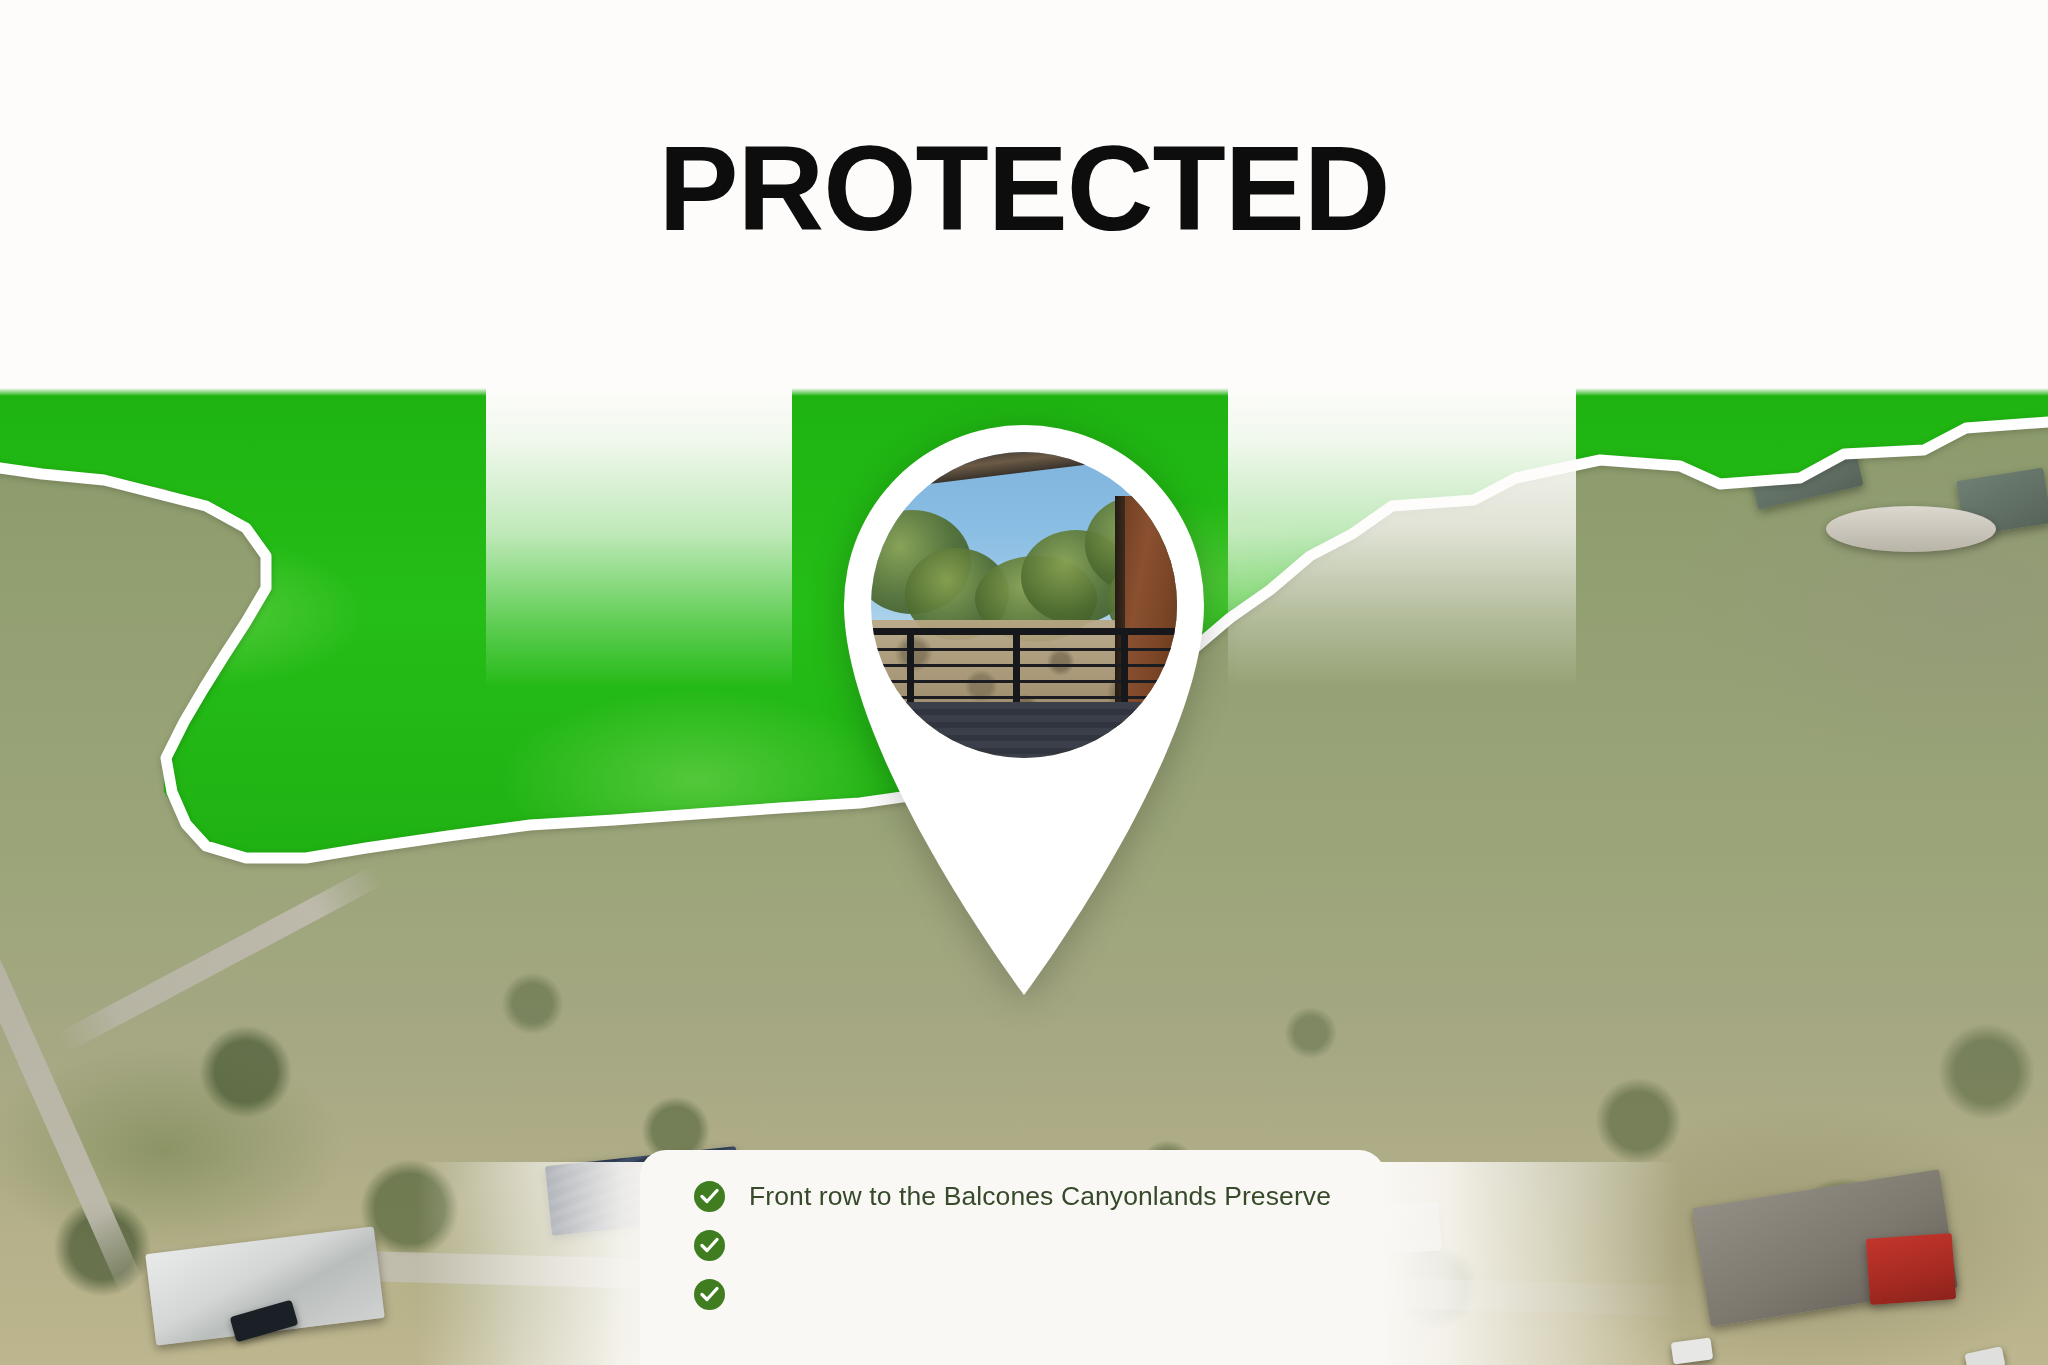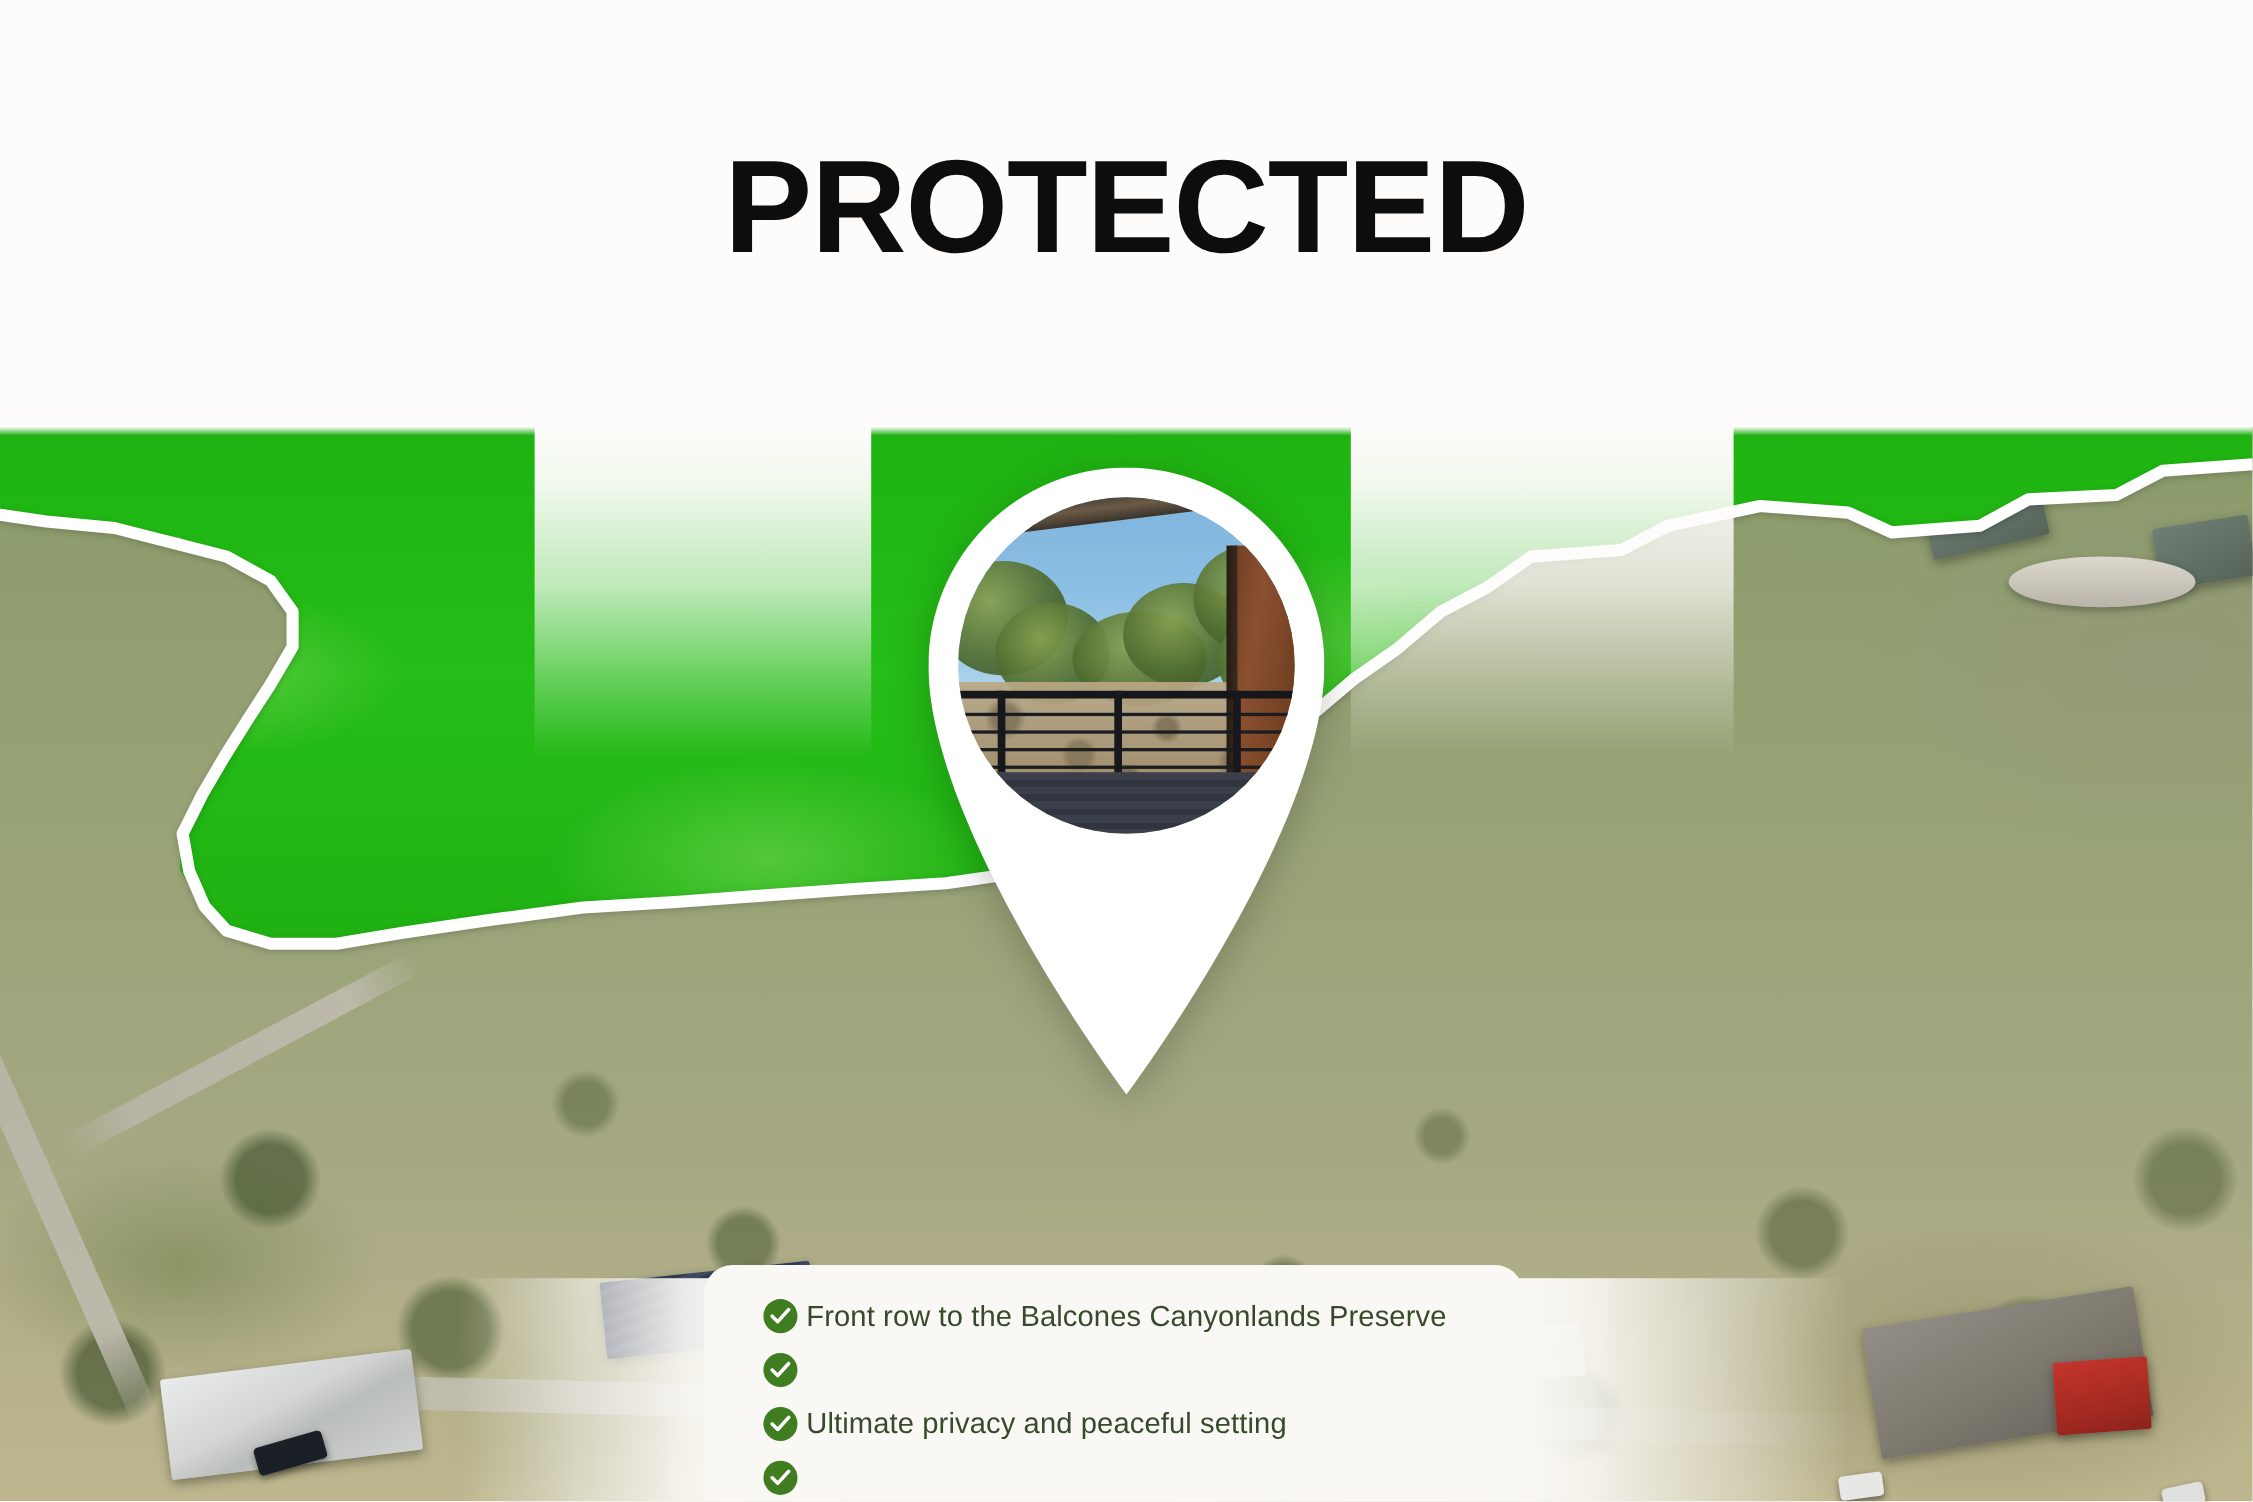--- a/index.html
+++ b/index.html
@@ -288,21 +288,21 @@
     background: #faf8f4;
     border-top-left-radius: 26px;
     border-top-right-radius: 26px;
     z-index: 50;
     padding: 22px 0 0 0;
     box-sizing: border-box;
   }
   .feat-row {
     display: flex;
     align-items: center;
-    gap: 8px;
+    gap: 24px;
     height: 49px;
     padding-left: 54px;
   }
   .check {
     flex: 0 0 auto;
     width: 31px;
     height: 31px;
     border-radius: 50%;
     background: #3f7d20;
     position: relative;
@@ -437,32 +437,24 @@
     </div>
 
     <div class="feat-row">
       <span class="check">
         <svg width="19" height="17" viewBox="0 0 19 17">
             <path d="M2 8.5 L7 13.5 L17 2.5" fill="none" stroke="#ffffff" stroke-width="3.2" stroke-linecap="round" stroke-linejoin="round"></path>
           </svg>
       </span>
     </div>
 
+
     <div class="feat-row">
       <span class="check">
         <svg width="19" height="17" viewBox="0 0 19 17">
             <path d="M2 8.5 L7 13.5 L17 2.5" fill="none" stroke="#ffffff" stroke-width="3.2" stroke-linecap="round" stroke-linejoin="round"></path>
           </svg>
       </span>
-      <span class="feat-text">Ultimate privacy and peaceful setting</span>
-    </div>
-
-    <div class="feat-row">
-      <span class="check">
-        <svg width="19" height="17" viewBox="0 0 19 17">
-            <path d="M2 8.5 L7 13.5 L17 2.5" fill="none" stroke="#ffffff" stroke-width="3.2" stroke-linecap="round" stroke-linejoin="round"></path>
-          </svg>
-      </span>
     </div>
 
   </div>
 
 </div>
 
 </body></html>

